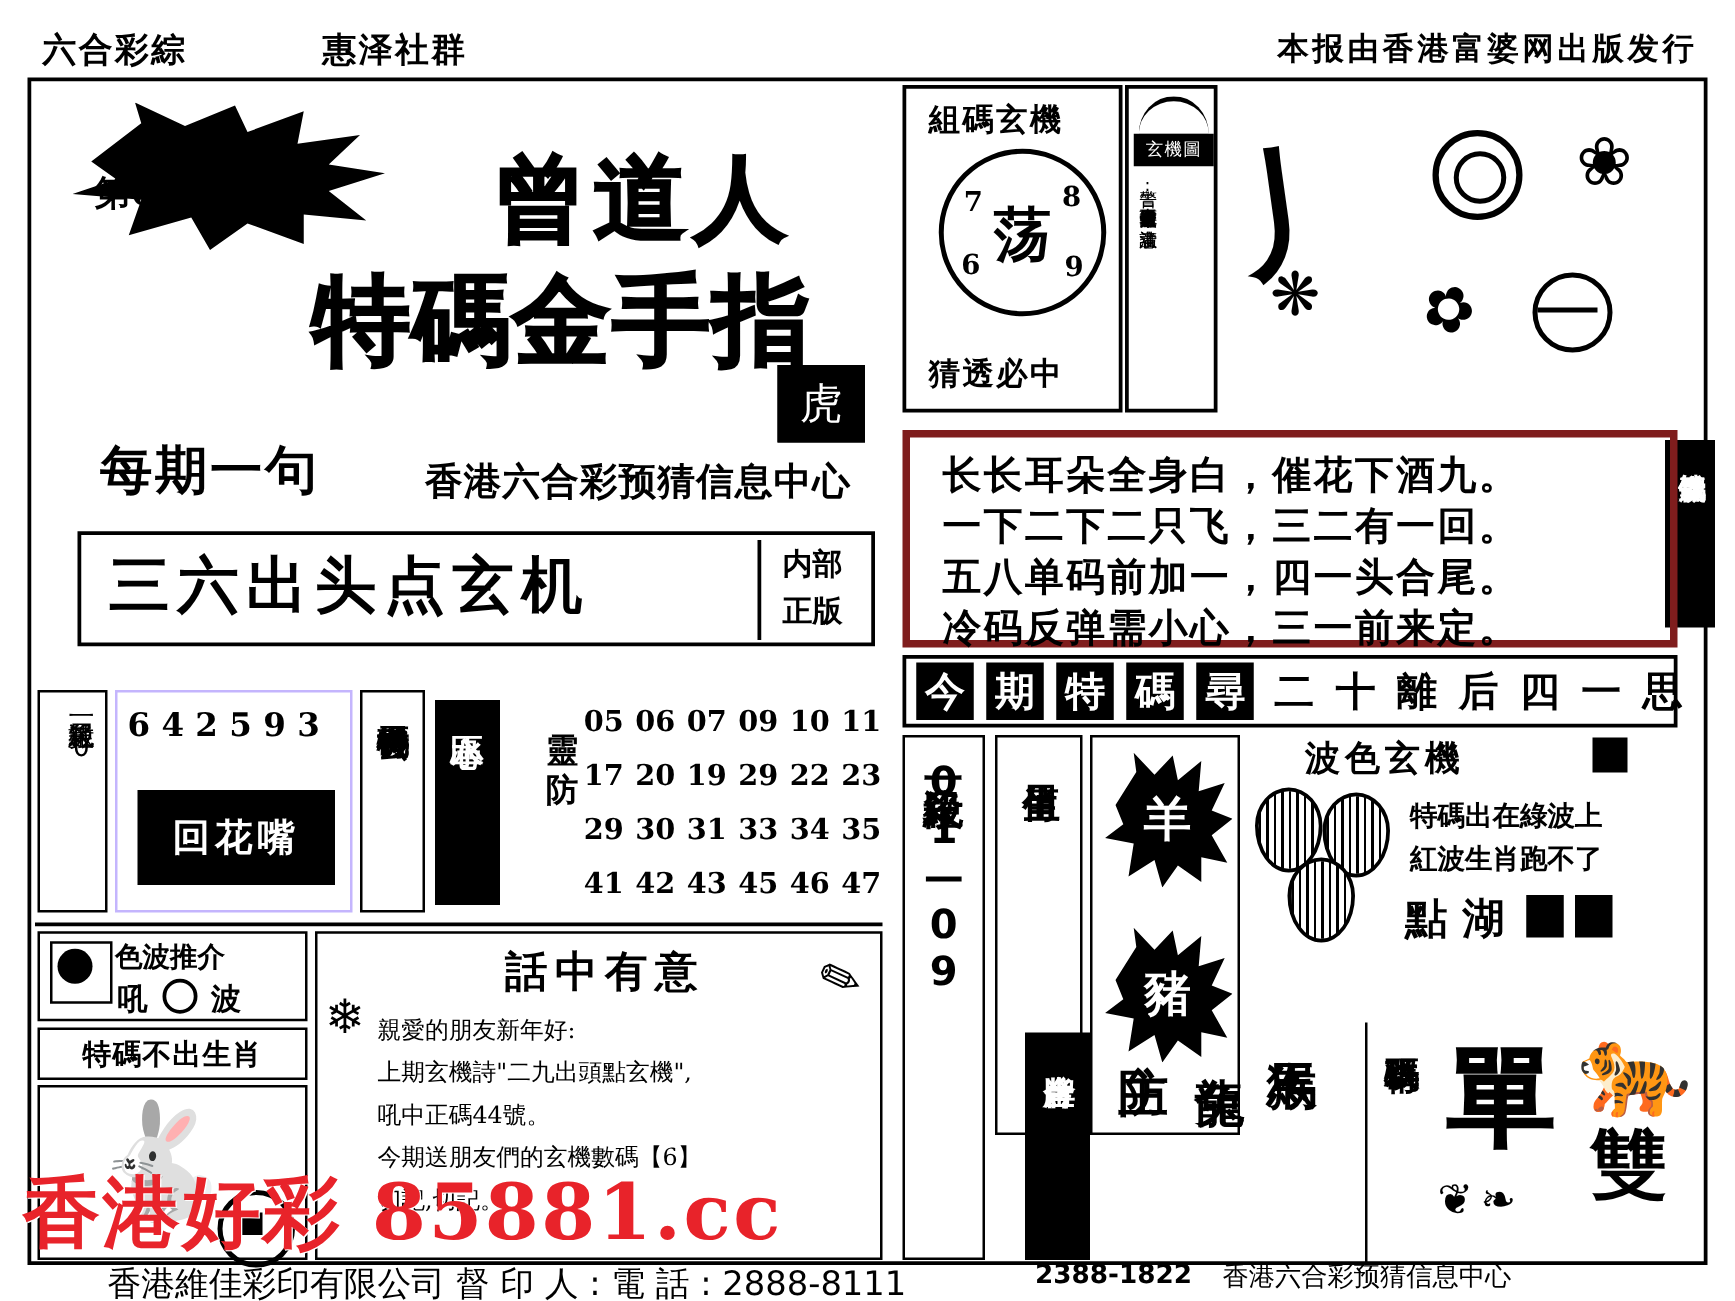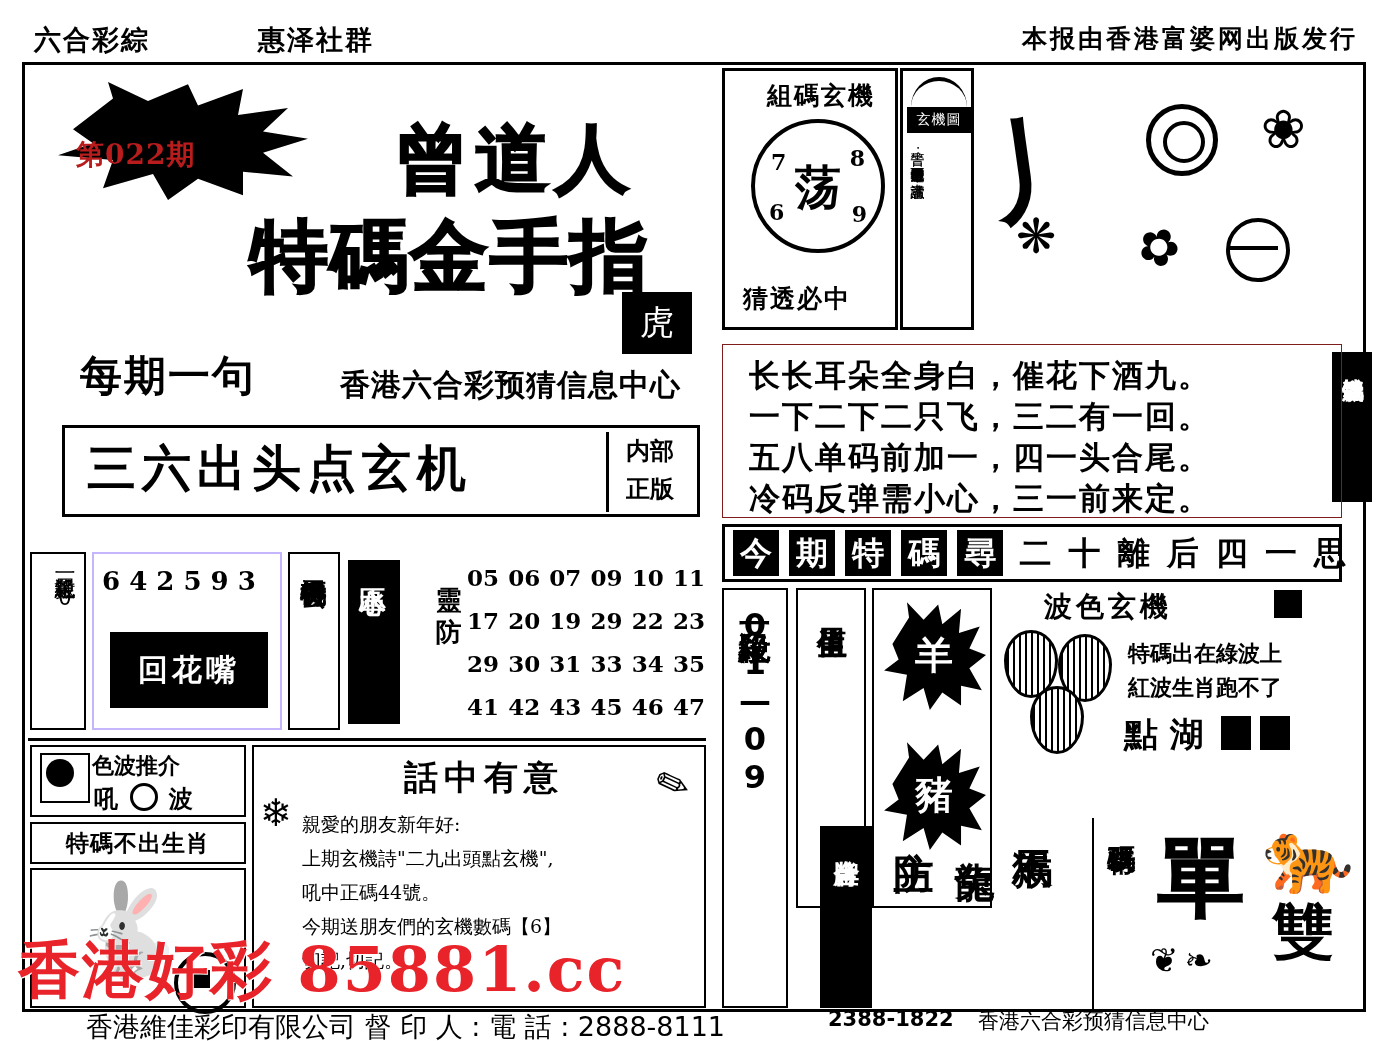--- a/index.html
+++ b/index.html
@@ -25,21 +25,21 @@
 
   
   #outer-frame{left:22px;top:62px;width:1344px;height:950px;border:3px solid #000;}
 
   
   #issue-burst{left:58px;top:82px;width:250px;height:118px;}
   #issue-burst .star{
     position:absolute;inset:0;background:#000;
     clip-path:polygon(6% 40%,22% 14%,20% 0%,36% 16%,52% 2%,56% 20%,74% 6%,72% 28%,92% 22%,82% 42%,100% 48%,82% 60%,94% 80%,74% 76%,74% 96%,56% 82%,44% 100%,38% 78%,18% 90%,22% 66%,0% 62%,14% 52%);
   }
-  #issue-label{position:absolute;left:18px;top:54px;font-size:28px;font-weight:bold;color:#b91c1c;letter-spacing:1px;font-family:"DejaVu Serif","Liberation Serif",serif;}
+  #issue-label{position:absolute;left:18px;top:54px;font-size:28px;font-weight:bold;color:#000000;letter-spacing:1px;font-family:"DejaVu Serif","Liberation Serif",serif;}
 
   #brand-title{left:395px;top:110px;font-size:74px;font-weight:bold;letter-spacing:6px;font-family:"DejaVu Serif","Liberation Serif",serif;
      -webkit-text-stroke:2px #000;}
   #brand-sub{left:250px;top:205px;font-size:78px;font-weight:bold;letter-spacing:2px;font-family:"DejaVu Serif","Liberation Serif",serif;
      -webkit-text-stroke:2px #000;}
 
   #tiger-box{left:622px;top:292px;width:70px;height:62px;border:2px solid #000;background:#000;color:#fff;font-size:34px;}
 
   #phrase-label{left:80px;top:348px;font-size:42px;font-weight:bold;font-family:"DejaVu Serif","Liberation Serif",serif;letter-spacing:2px;}
   #center-name{left:340px;top:365px;font-size:30px;font-weight:bold;letter-spacing:1px;}
@@ -88,21 +88,21 @@
   #rabbit-box .coin:after{content:"";position:absolute;left:14px;top:14px;width:18px;height:18px;background:#000;}
 
   #talk-box{left:252px;top:745px;width:454px;height:263px;border:2px solid #000;}
   #talk-title{position:absolute;left:150px;top:8px;font-size:34px;font-weight:bold;letter-spacing:6px;font-family:"DejaVu Serif","Liberation Serif",serif;}
   #talk-pen{position:absolute;right:14px;top:14px;font-size:40px;transform:rotate(-20deg);}
   #talk-flower{position:absolute;left:6px;top:44px;font-size:38px;color:#000;}
   #talk-lines{position:absolute;left:48px;top:60px;width:390px;font-size:19px;line-height:34px;font-family:"DejaVu Serif","Liberation Serif",serif;}
 
   
   #zuma-box{left:722px;top:68px;width:176px;height:262px;border:3px solid #000;}
-  #zuma-title{position:absolute;left:18px;top:8px;font-size:25px;font-weight:bold;letter-spacing:2px;margin-left:24px;}
+  #zuma-title{position:absolute;left:18px;top:8px;font-size:25px;font-weight:bold;letter-spacing:2px;}
   #zuma-circle{position:absolute;left:26px;top:48px;width:126px;height:126px;border:4px solid #000;border-radius:50%;}
   #zuma-circle .ctrch{position:absolute;left:0;top:34px;width:126px;text-align:center;font-size:46px;font-weight:bold;font-family:"DejaVu Serif","Liberation Serif",serif;}
   #zuma-circle .d{position:absolute;font-size:22px;font-weight:bold;font-family:"DejaVu Serif","Liberation Serif",serif;}
   #zuma-bottom{position:absolute;left:18px;bottom:12px;font-size:25px;font-weight:bold;letter-spacing:2px;}
 
   #warn-box{left:900px;top:68px;width:74px;height:262px;border:3px solid #000;}
   #warn-badge{position:absolute;left:4px;top:36px;width:64px;height:26px;background:#000;color:#fff;font-size:14px;display:flex;align-items:center;justify-content:center;letter-spacing:1px;}
   #warn-arc{position:absolute;left:8px;top:6px;width:56px;height:26px;border-top:4px solid #000;border-radius:50%/100% 100% 0 0;}
   #warn-text{position:absolute;left:4px;top:70px;height:180px;font-size:14px;line-height:22px;writing-mode:vertical-rl;text-orientation:upright;}
 
@@ -112,21 +112,21 @@
   #art-box .circle1:after{content:"";position:absolute;left:12px;top:12px;width:34px;height:34px;border:4px solid #000;border-radius:50%;}
   #art-box .flower{position:absolute;right:36px;top:30px;font-size:54px;}
   #art-box .sprig{position:absolute;left:38px;top:140px;font-size:48px;}
   #art-box .leaf{position:absolute;left:160px;top:150px;font-size:50px;transform:rotate(25deg);}
   #art-box .ball{position:absolute;right:52px;top:150px;width:56px;height:56px;border:4px solid #000;border-radius:50%;}
   #art-box .ball:after{content:"";position:absolute;left:0;top:24px;width:48px;height:4px;background:#000;}
 
   #win-badge{right:16px;top:352px;width:40px;height:150px;background:#000;color:#fff;}
   #win-badge .v{position:absolute;left:6px;top:10px;font-size:22px;font-weight:bold;line-height:30px;}
 
-  #verse-box{left:722px;top:344px;width:620px;height:174px;border:1px solid #7f1d1d;}
+  #verse-box{left:722px;top:344px;width:620px;height:174px;border:6px solid #7f1d1d;}
   #verse-lines{position:absolute;left:26px;top:10px;width:570px;font-size:31px;line-height:41px;font-weight:bold;letter-spacing:2px;font-family:"DejaVu Serif","Liberation Serif",serif;}
 
   #banner{left:722px;top:524px;width:620px;height:58px;border:3px solid #000;}
   #banner .inv-ch{display:inline-block;background:#000;color:#fff;width:46px;height:46px;line-height:46px;text-align:center;font-size:32px;font-weight:bold;margin-right:5px;font-family:"DejaVu Serif","Liberation Serif",serif;}
   #banner .pl-ch{display:inline-block;width:44px;height:46px;line-height:46px;text-align:center;font-size:32px;font-weight:bold;font-family:"DejaVu Serif","Liberation Serif",serif;}
   #banner .wrap{position:absolute;left:8px;top:3px;white-space:nowrap;}
 
   #killseg{left:722px;top:588px;width:66px;height:420px;border:2px solid #000;}
   #killseg .v{position:absolute;left:10px;top:16px;font-size:32px;font-weight:bold;line-height:42px;}
 

